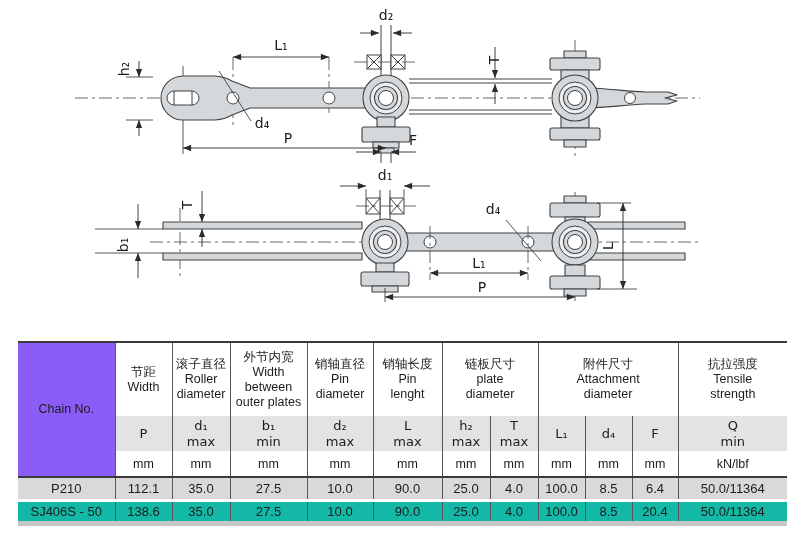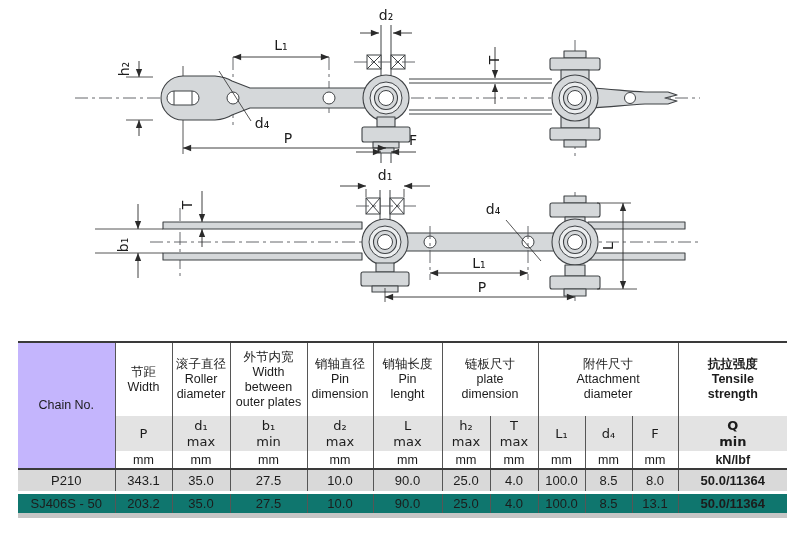--- a/index.html
+++ b/index.html
@@ -11,32 +11,32 @@
   .in1{fill:#edeff0;stroke:#3f4245;stroke-width:1;}
   .ln{stroke:#3f4245;stroke-width:1;fill:none;}
   .cl{stroke:#55585b;stroke-width:0.9;fill:none;stroke-dasharray:13 4 3 4;}
   .dl{stroke:#2b2b2b;stroke-width:0.9;fill:none;}
   .xl{stroke:#2b2b2b;stroke-width:0.8;fill:none;}
   .dim-t{font:14px "DejaVu Sans",sans-serif;fill:#1c1c1c;}
   
   #spec{position:absolute;left:18px;top:341px;width:769px;border-collapse:collapse;table-layout:fixed;
         border-top:2px solid #3a3a3a;border-bottom:5px solid #c6c6c6;}
   #spec th,#spec td{border-right:1px solid #565656;font-weight:normal;text-align:center;vertical-align:middle;padding:0;}
-  #spec th:last-child,#spec td:last-child{border-right:none;font-weight:bold;}
+  #spec th:last-child,#spec td:last-child{border-right:none;}
   tr.grp-row{height:74px;}
   tr.grp-row th{white-space:pre-line;font-size:12.5px;line-height:1.2;}
-  th.chain{font-size:13px;background:#c4b5fd;}
+  th.chain{font-size:13px;background:#8b5cf6;}
   tr.sym-row{height:35px;background:#e3e3e3;}
   tr.sym-row td{white-space:pre-line;font-size:13px;line-height:1.2;font-family:"DejaVu Sans",sans-serif;}
-  tr.unit-row{height:18px;background:#fff;}
+  tr.unit-row{height:26px;background:#fff;}
   tr.unit-row td{font-size:12.5px;}
   tr.data-row{height:23px;font-size:13px;}
   tr.data-row td{border-top:2px solid #3a3a3a;}
   tr.data-row.first{background:#d9d9d9;}
-  tr.data-row.second{background:#0f766e;}
+  tr.data-row.second{background:#14b8a6;}
   tr.data-row.second td{border-top:3px solid #ffffff;}
 </style>
 </head>
 <body>
 
 <svg id="drawing" width="803" height="335" viewBox="0 0 803 335" xmlns="http://www.w3.org/2000/svg">
   <defs>
     <marker id="ar" viewBox="0 0 10 8" refX="9.5" refY="4" markerWidth="10" markerHeight="8" orient="auto-start-reverse">
       <path d="M0.5,0.5 L9.5,4 L0.5,7.5 Z" fill="#2b2b2b"></path>
     </marker>
@@ -208,27 +208,27 @@
 Width</th>
     <th>滚子直径
 Roller
 diameter</th>
     <th>外节内宽
 Width
 between
 outer plates</th>
     <th>销轴直径
 Pin
-dimension</th>
+diameter</th>
     <th>销轴长度
 Pin
 lenght</th>
     <th colspan="2">链板尺寸
 plate
-dimension</th>
+diameter</th>
     <th colspan="3">附件尺寸
 Attachment
 diameter</th>
     <th>抗拉强度
 Tensile
 strength</th>
   </tr>
   <tr class="sym-row">
     <td>P</td>
     <td>d₁
@@ -257,40 +257,40 @@
     <td>mm</td>
     <td>mm</td>
     <td>mm</td>
     <td>mm</td>
     <td>mm</td>
     <td>mm</td>
     <td>kN/lbf</td>
   </tr>
   <tr class="data-row first">
     <td>P210</td>
-    <td>343.1</td>
+    <td>112.1</td>
     <td>35.0</td>
     <td>27.5</td>
     <td>10.0</td>
     <td>90.0</td>
     <td>25.0</td>
     <td>4.0</td>
     <td>100.0</td>
     <td>8.5</td>
-    <td>8.0</td>
+    <td>6.4</td>
     <td>50.0/11364</td>
   </tr>
   <tr class="data-row second">
     <td>SJ406S - 50</td>
-    <td>203.2</td>
+    <td>138.6</td>
     <td>35.0</td>
     <td>27.5</td>
     <td>10.0</td>
     <td>90.0</td>
     <td>25.0</td>
     <td>4.0</td>
     <td>100.0</td>
     <td>8.5</td>
-    <td>13.1</td>
+    <td>20.4</td>
     <td>50.0/11364</td>
   </tr>
 </tbody>
   </table>
 
 </body></html>

